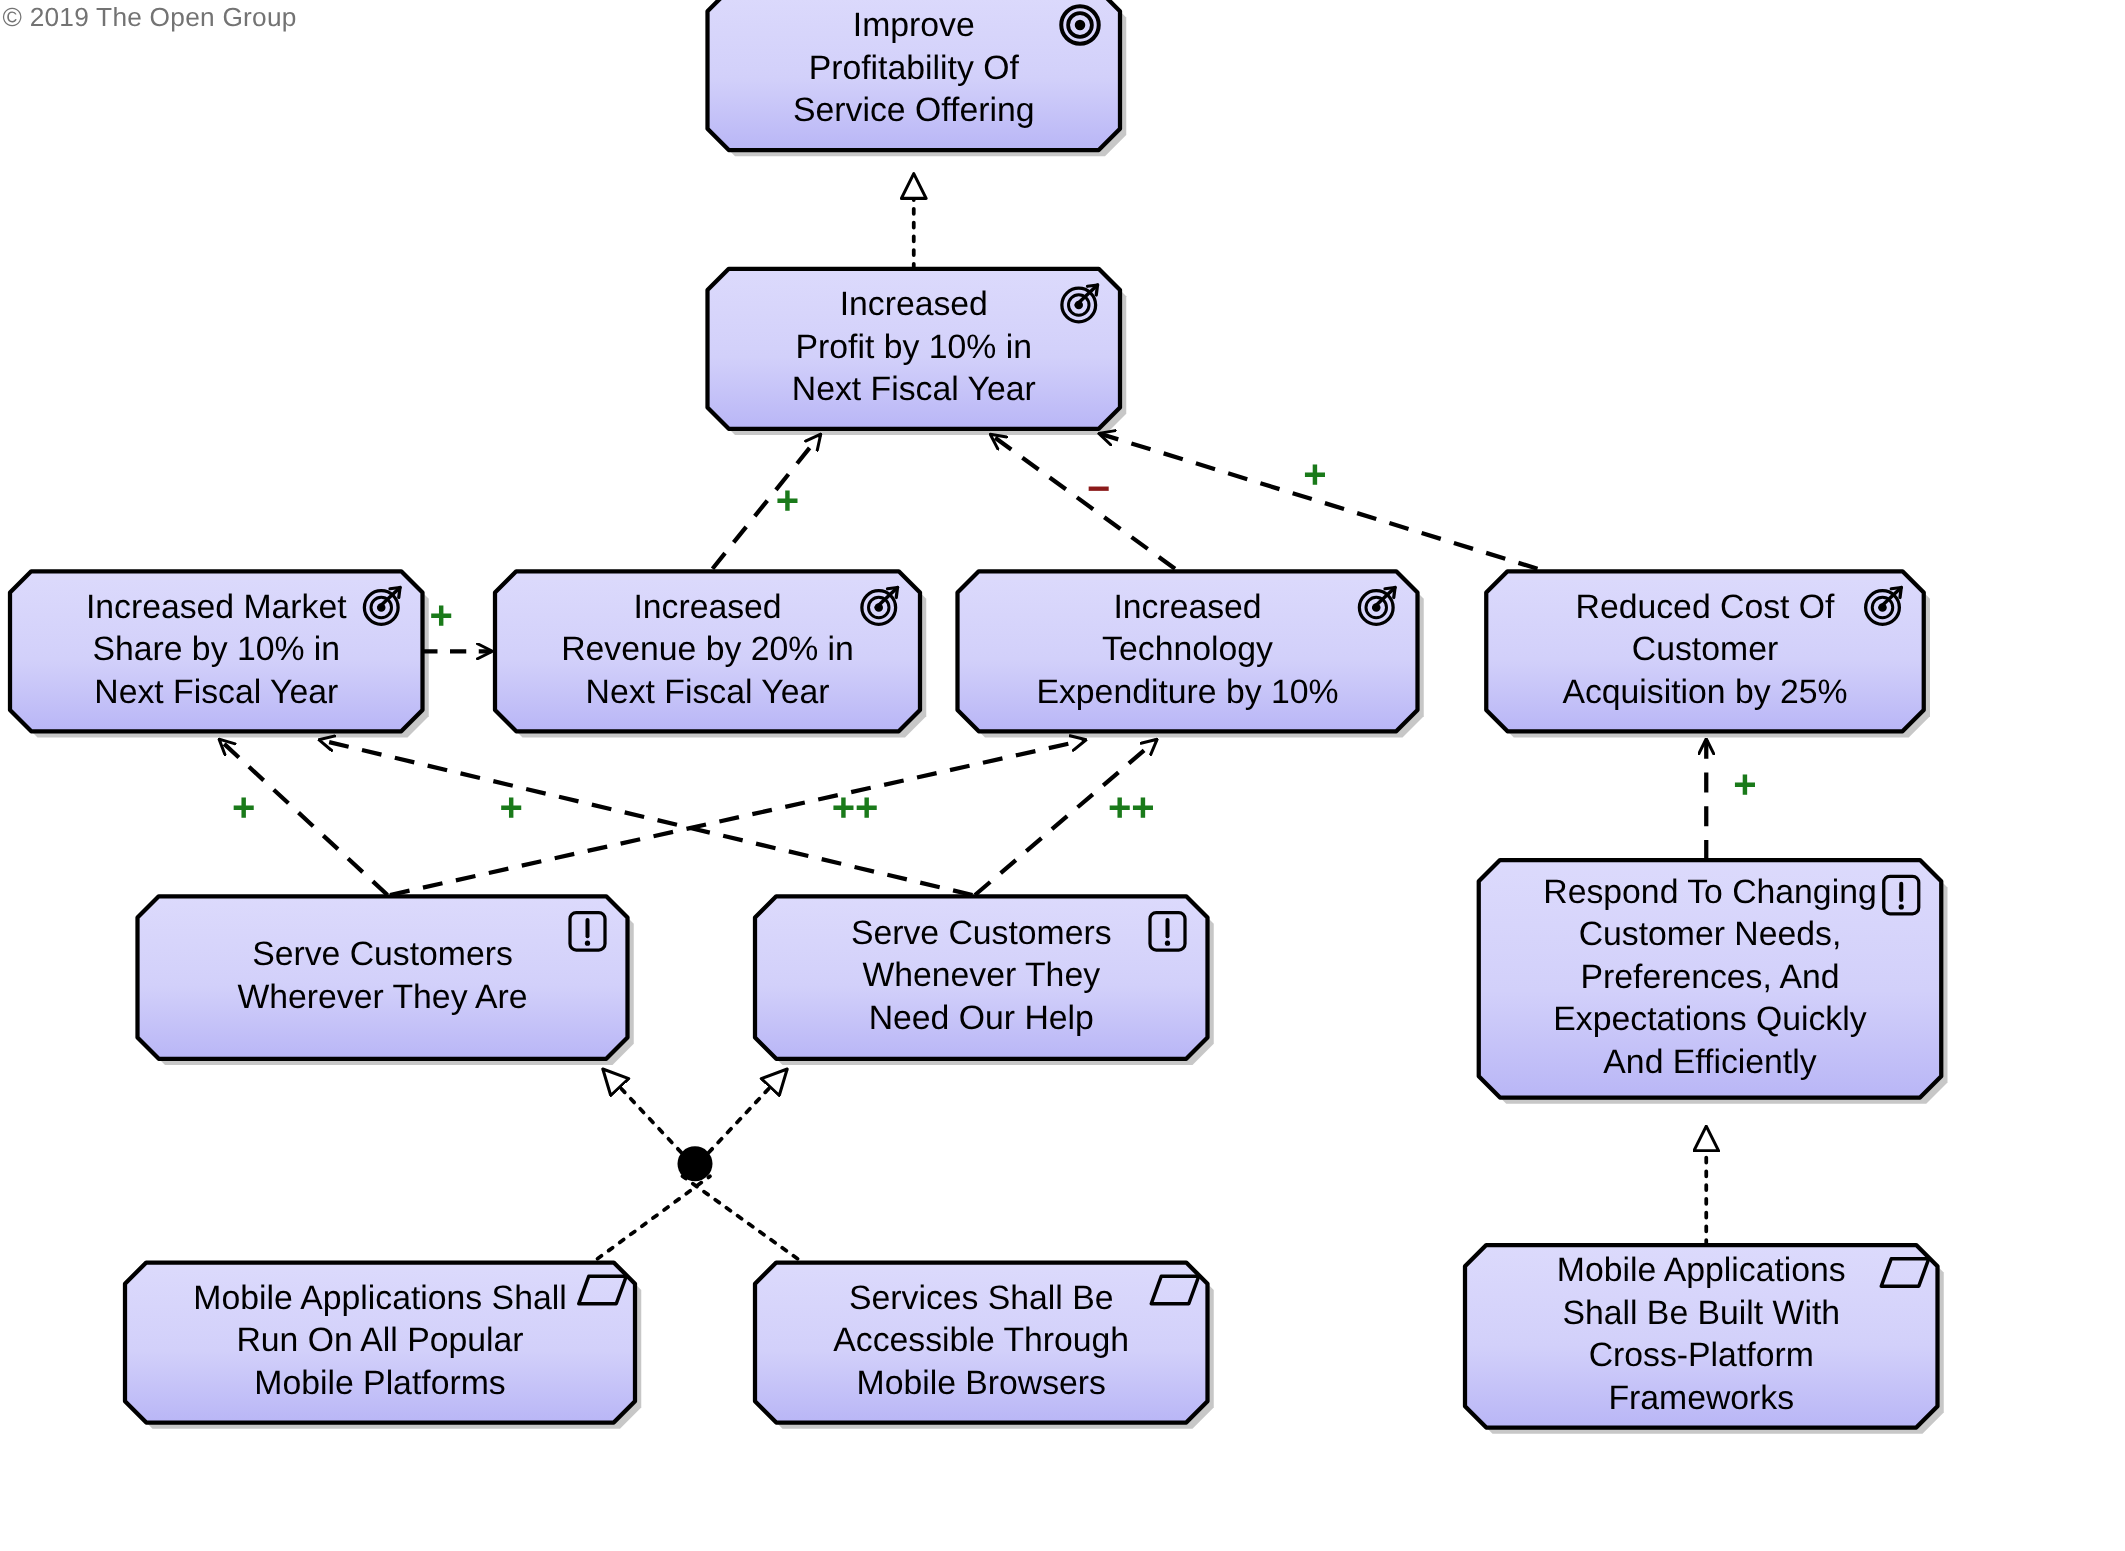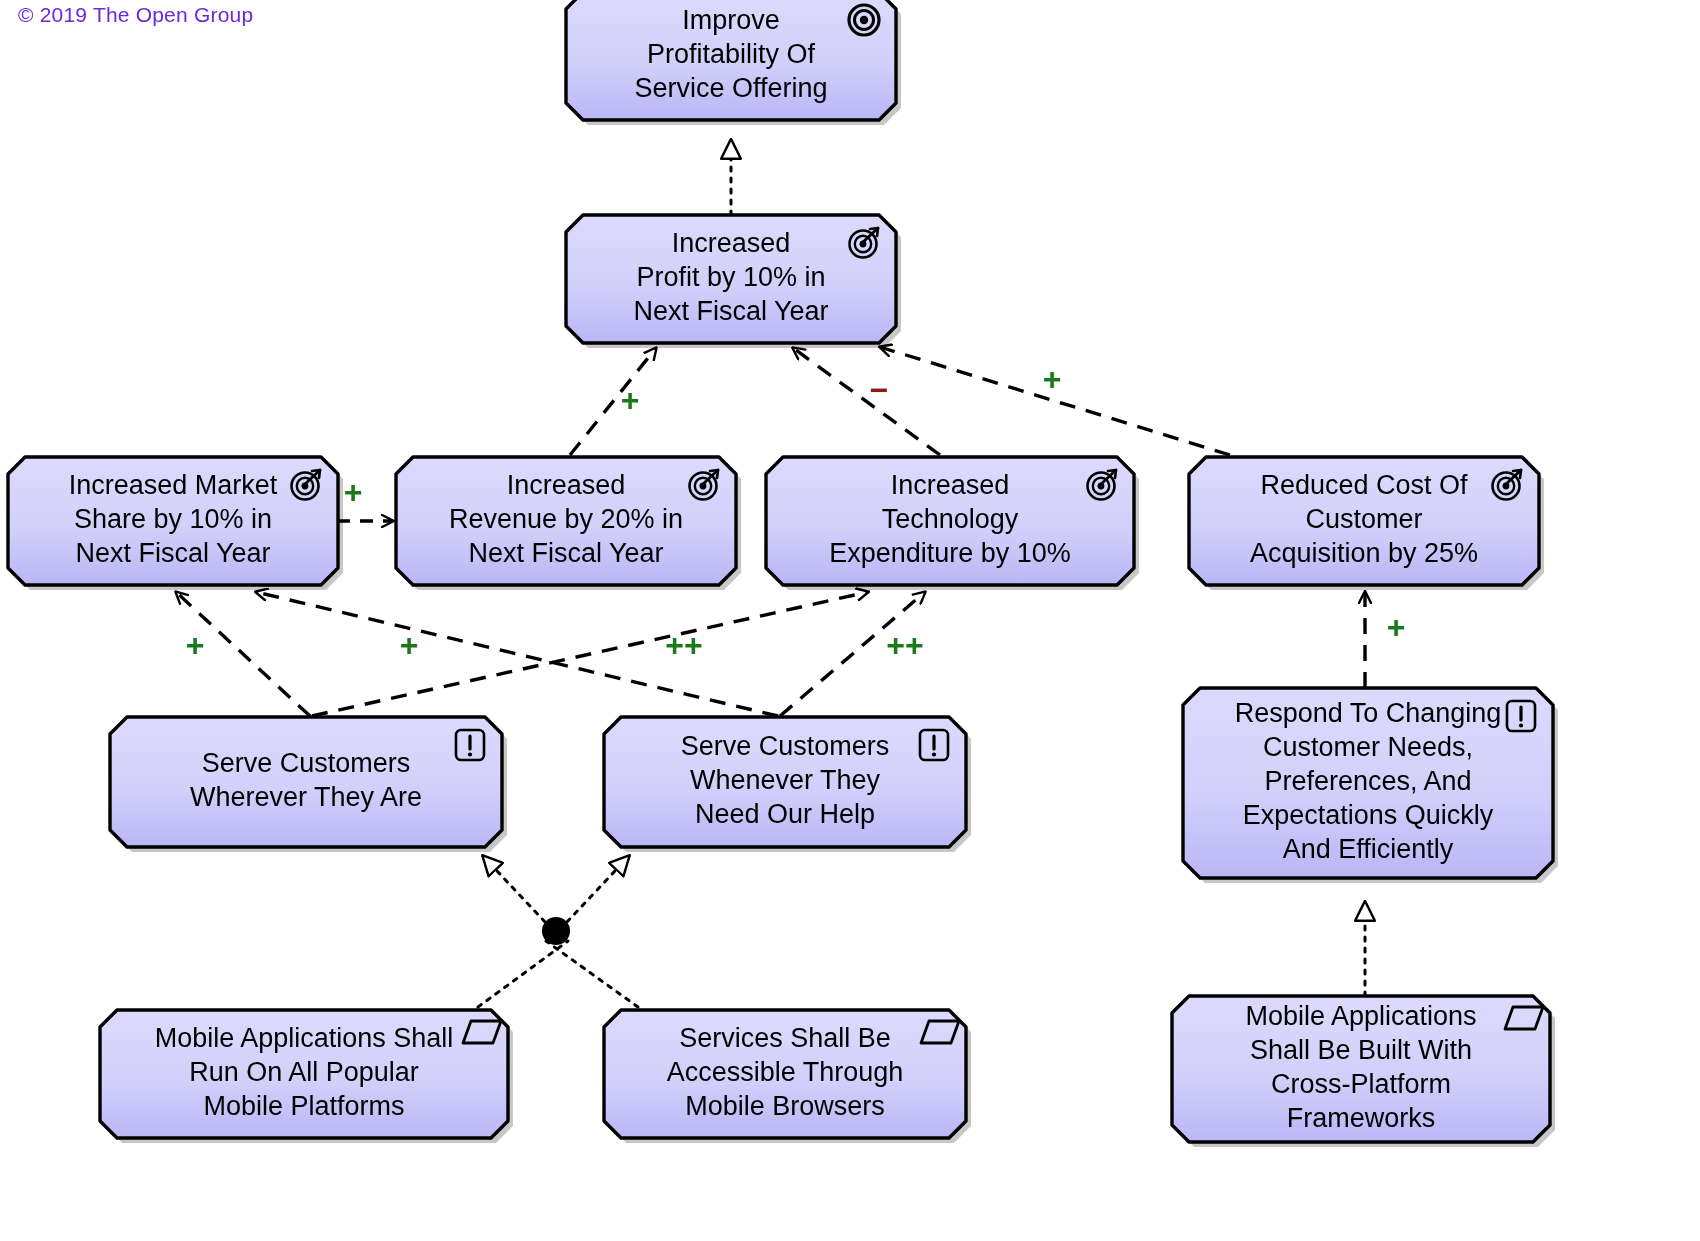--- a/index.html
+++ b/index.html
@@ -1,22 +1,22 @@
 <!DOCTYPE html>
 <html><head>
 <meta charset="utf-8">
 <style>
   html,body{margin:0;padding:0;background:#ffffff;}
   body{width:1700px;height:1241px;overflow:hidden;font-family:"Liberation Sans",sans-serif;}
   #canvas{position:relative;width:1700px;height:1241px;}
   svg#diagram{position:absolute;left:0;top:0;width:1700px;height:1241px;}
   .copyright{
-    position:absolute;left:18px;top:3px;
+    position:absolute;left:2px;top:3px;
     font-family:"Liberation Sans",sans-serif;
-    font-size:21px;color:#6d28d9;letter-spacing:0.2px;
+    font-size:21px;color:#737373;letter-spacing:0.2px;
     user-select:none;
   }
   .nodeLabel{
     font-family:"Liberation Sans",sans-serif;
     font-size:27px;
     fill:#000000;
     text-anchor:middle;
     dominant-baseline:middle;
   }
   .infl{

